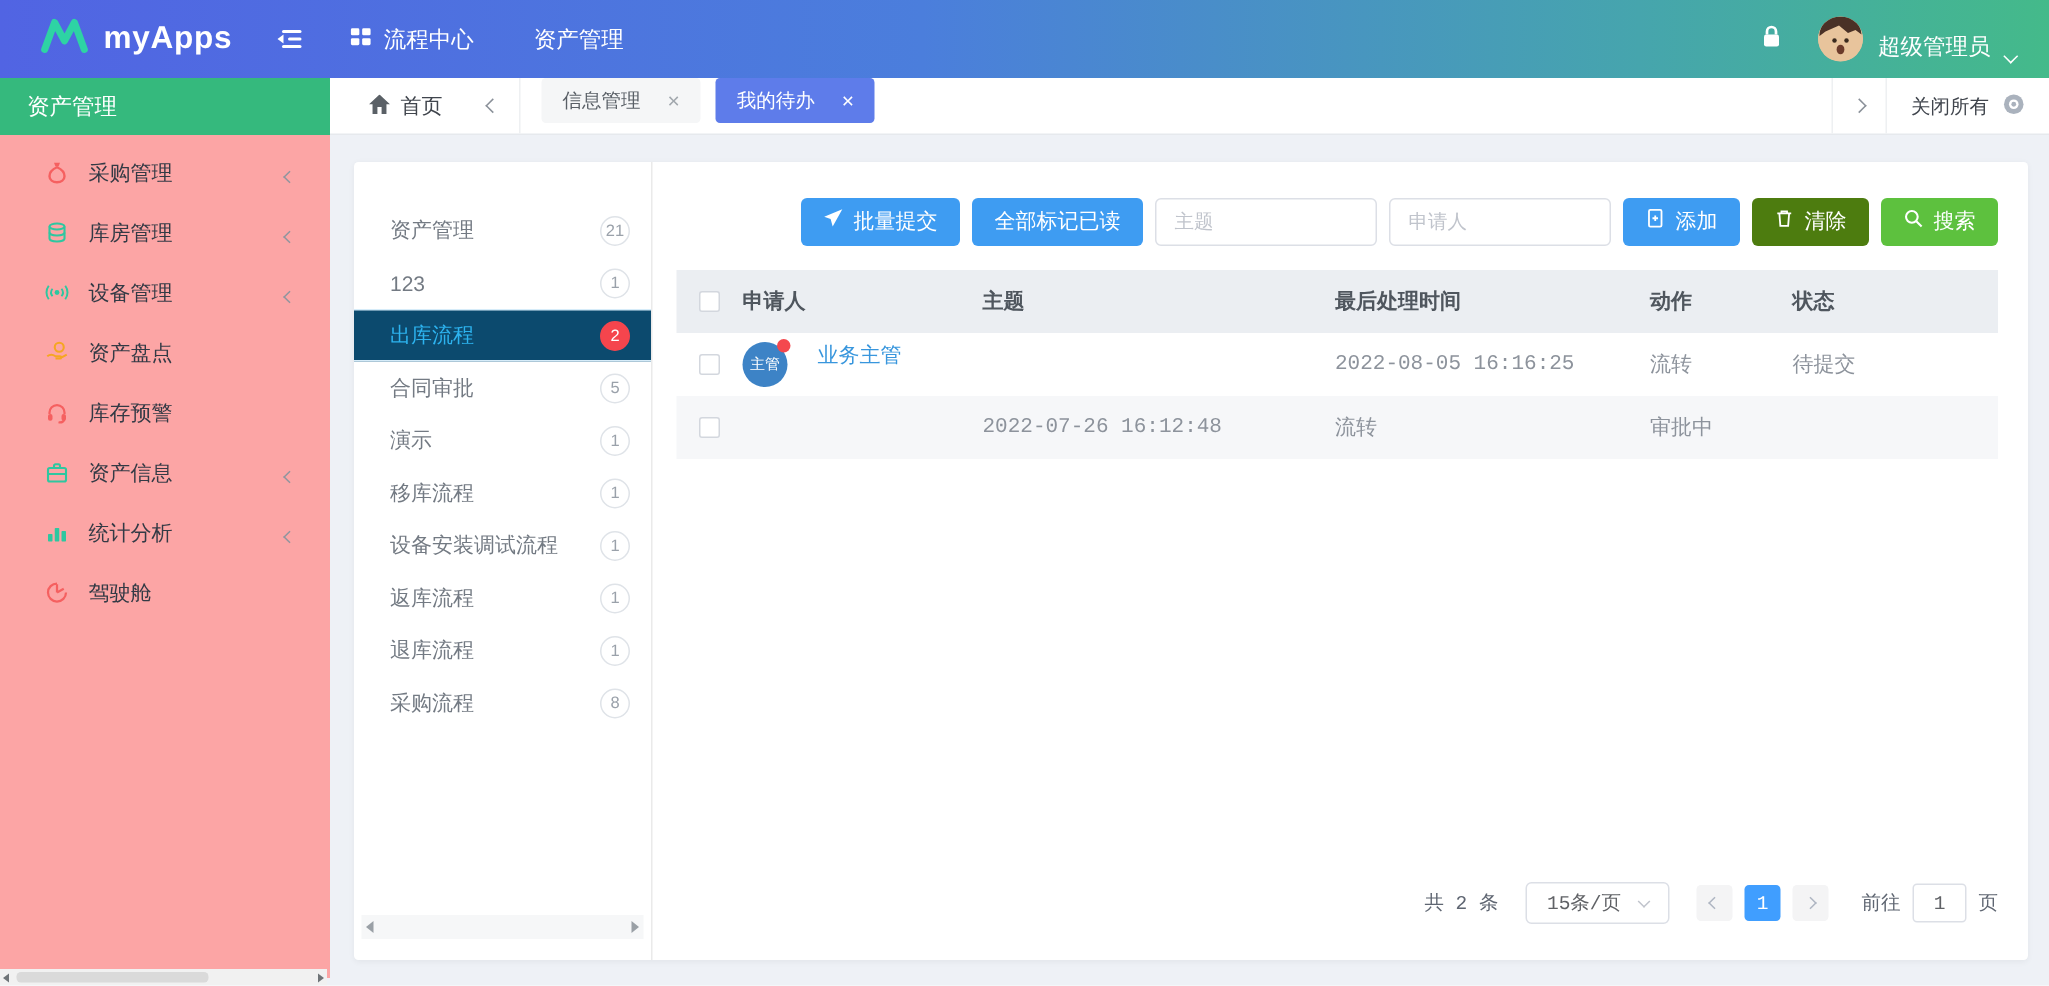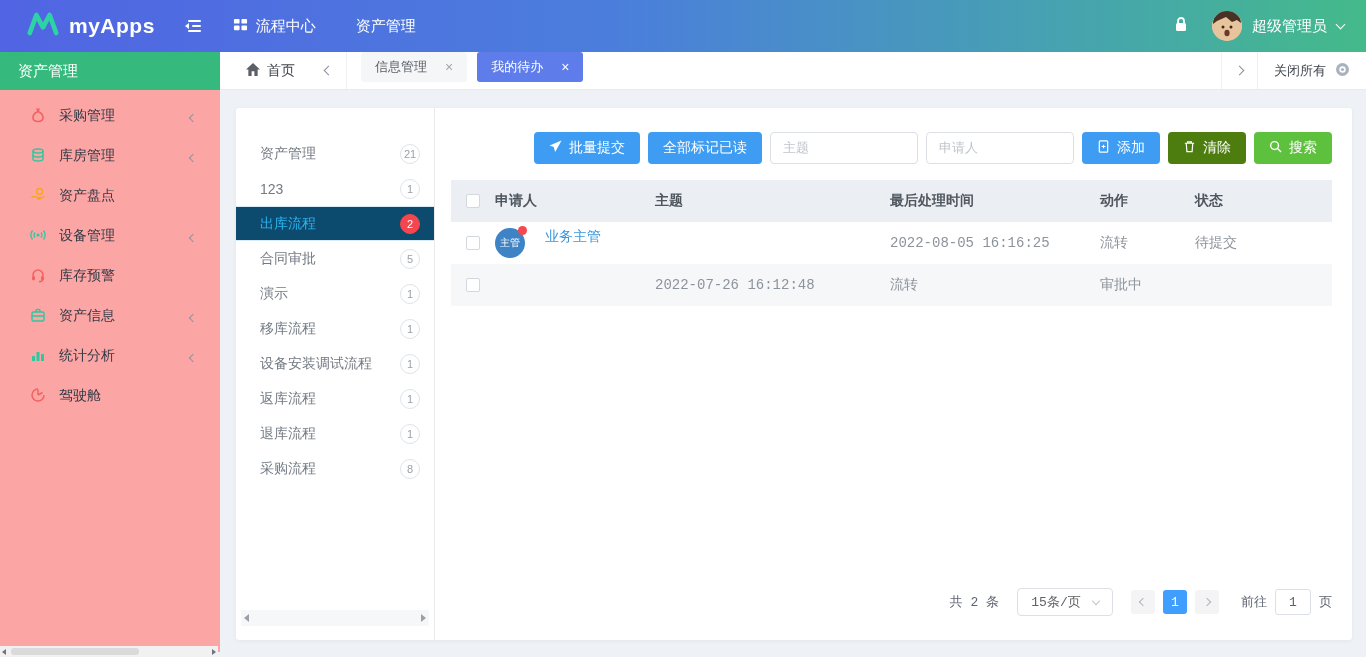--- a/index.html
+++ b/index.html
@@ -7,21 +7,21 @@
   body { font-family:"Liberation Sans","DejaVu Sans",sans-serif; background:#eef1f6; position:relative; }
 
   
   .topbar { height:52px; background:linear-gradient(to right,#5164e3 0%,#4b7edc 45%,#46a5ad 80%,#44ba8a 100%);
             display:flex; align-items:center; color:#fff; padding:0 22px 0 26px; }
   .logo { display:flex; align-items:center; gap:9px; font-size:21px; font-weight:bold; letter-spacing:.5px; }
   .collapse-btn { margin-left:28px; display:flex; align-items:center; cursor:pointer; }
   .topnav { display:flex; align-items:flex-end; margin-left:30px; gap:40px; font-size:15px; }
   .topnav-item { display:flex; align-items:center; gap:8px; cursor:pointer; }
   .topbar-right { margin-left:auto; display:flex; align-items:center; gap:24px; }
-  .user-chip { display:flex; align-items:center; gap:10px; font-size:15px; cursor:pointer; }
+  .user-chip { display:flex; align-items:flex-end; gap:10px; font-size:15px; cursor:pointer; }
   .avatar-photo { width:30px; height:30px; border-radius:50%; overflow:hidden; background:#e8c49c; }
   .chev { display:inline-block; width:7px; height:7px; border:solid currentColor; border-width:0 0 1.5px 1.5px; }
   .chev.left  { transform:rotate(45deg); }
   .chev.right { transform:rotate(-135deg); }
   .chev.down  { transform:rotate(-45deg); margin-top:-3px; }
 
   
   .subrow { height:38px; display:flex; }
   .app-header { width:220px; background:#35b97d; color:#fff; font-size:15px; display:flex; align-items:center; padding-left:18px; }
   .tabbar { flex:1; background:#fff; border-bottom:1px solid #e6e9ed; display:flex; align-items:flex-start; padding-left:10px; }
@@ -230,36 +230,36 @@
             <ellipse cx="8" cy="4" rx="5" ry="2"></ellipse>
             <path d="M3 4 v4 c0 1.1 2.2 2 5 2 s5 -0.9 5 -2 V4"></path>
             <path d="M3 8 v4 c0 1.1 2.2 2 5 2 s5 -0.9 5 -2 V8"></path>
           </svg>
       </span>
       <span>库房管理</span>
       <span class="arrow"><span class="chev left"></span></span>
     </div>
     <div class="menu-item">
       <span>
+        <svg width="16" height="16" viewBox="0 0 16 16" fill="none" stroke="#2ec7a0" stroke-width="1.3">
+            <circle cx="8" cy="8" r="1.6" fill="#2ec7a0" stroke="none"></circle>
+            <path d="M5 5.5 a4 4 0 0 0 0 5 M11 5.5 a4 4 0 0 1 0 5 M2.5 3.5 a7.5 7.5 0 0 0 0 9 M13.5 3.5 a7.5 7.5 0 0 1 0 9"></path>
+          </svg>
+      </span>
+      <span>设备管理</span>
+      <span class="arrow"><span class="chev left"></span></span>
+    </div>
+    <div class="menu-item">
+      <span>
         <svg width="16" height="16" viewBox="0 0 16 16" fill="none" stroke="#f5a623" stroke-width="1.4">
             <circle cx="9.5" cy="4.5" r="3"></circle>
             <path d="M1.5 10.5 c2 -1.5 4 -1 5.5 0 H10 c1 0 1 1.5 0 1.5 H7 M10.8 11.4 l3.7 -2"></path>
           </svg>
       </span>
       <span>资产盘点</span>
-    </div>
-    <div class="menu-item">
-      <span>
-        <svg width="16" height="16" viewBox="0 0 16 16" fill="none" stroke="#2ec7a0" stroke-width="1.3">
-            <circle cx="8" cy="8" r="1.6" fill="#2ec7a0" stroke="none"></circle>
-            <path d="M5 5.5 a4 4 0 0 0 0 5 M11 5.5 a4 4 0 0 1 0 5 M2.5 3.5 a7.5 7.5 0 0 0 0 9 M13.5 3.5 a7.5 7.5 0 0 1 0 9"></path>
-          </svg>
-      </span>
-      <span>设备管理</span>
-      <span class="arrow"><span class="chev left"></span></span>
     </div>
     <div class="menu-item">
       <span>
         <svg width="16" height="16" viewBox="0 0 16 16" fill="none" stroke="#f56060" stroke-width="1.5">
             <path d="M3 9 V8 a5 5 0 0 1 10 0 v1"></path>
             <rect x="2" y="9" width="3" height="4.5" rx="1.4" fill="#f56060" stroke="none"></rect>
             <rect x="11" y="9" width="3" height="4.5" rx="1.4" fill="#f56060" stroke="none"></rect>
             <path d="M13 12.5 a3.5 3.5 0 0 1 -4 2"></path>
           </svg>
       </span>

